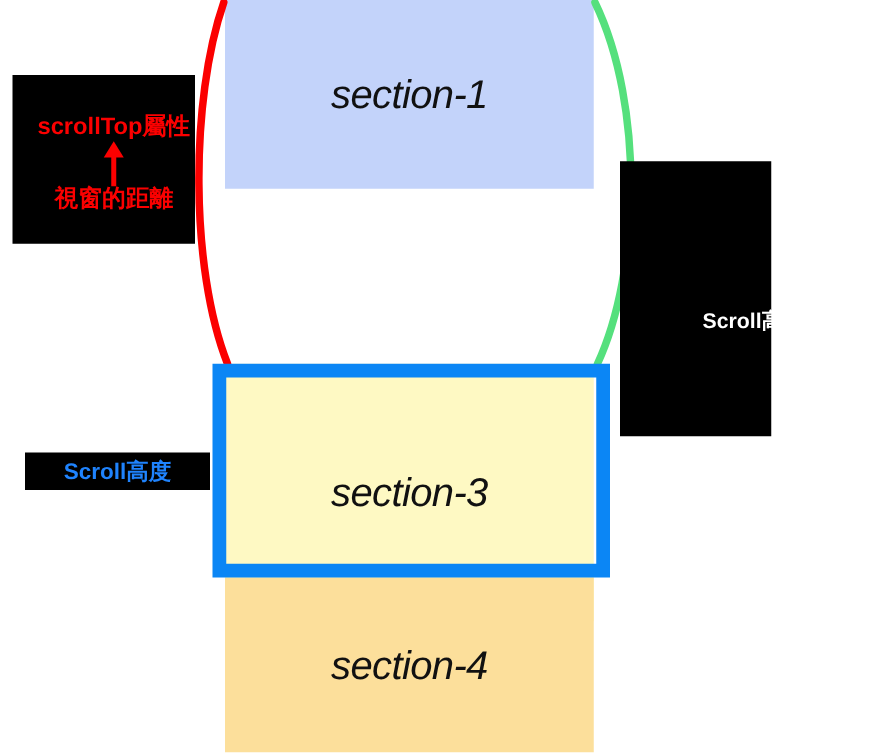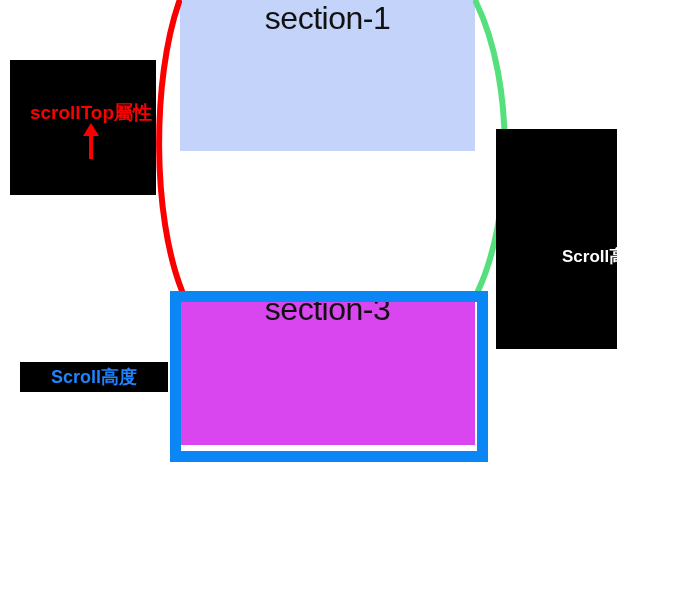--- a/index.html
+++ b/index.html
@@ -8,29 +8,30 @@
     background:#ffffff;
     font-family:"Liberation Sans", sans-serif;
     overflow:hidden;
   }
   #stage{position:relative;width:700px;height:602px;overflow:hidden;}
 
   
   .section{
     position:absolute;
     left:180px;width:295px;
-    display:flex;align-items:flex-start;justify-content:center;
+    display:flex;align-items:center;justify-content:center;
     font-size:32px;
     color:#111111;
     letter-spacing:-0.5px;
     box-sizing:border-box;
+    font-style:italic;
   }
   #sec1{top:0px;height:151px;background:#c3d3fa;}
   #sec2{top:151px;height:140px;background:#f2c7fa;}
-  #sec3-fill{top:291px;height:154px;background:#d946ef;}
+  #sec3-fill{top:291px;height:206px;background:#fef9c3;}
   #sec4{top:462px;height:140px;background:#fcdf9b;}
 
   
   #viewport-frame{
     position:absolute;
     left:170px;top:291px;
     width:318px;height:171px;
     border:11px solid #0b86f5;
     box-sizing:border-box;
     z-index:6;
@@ -114,37 +115,41 @@
 
   <div class="section" id="sec1">
     <span>section-1</span>
   </div>
 
 
   <div class="section" id="sec3-fill">
     <span>section-3</span>
   </div>
 
+  <div class="section" id="sec4">
+    <span>section-4</span>
+  </div>
 
   <div id="viewport-frame"></div>
 
   <svg class="arc" viewBox="0 0 700 602" xmlns="http://www.w3.org/2000/svg">
     <path d="M 179 2 C 152 80 152 215 182 291" fill="none" stroke="#fb0000" stroke-width="6" stroke-linecap="round"></path>
   </svg>
 
   <svg class="arc" viewBox="0 0 700 602" xmlns="http://www.w3.org/2000/svg">
     <path d="M 476 2 C 516 85 512 218 478 291" fill="none" stroke="#55e07d" stroke-width="6" stroke-linecap="round"></path>
   </svg>
 
   <div class="callout" id="scrolltop-callout">
     <div class="red-txt">scrollTop屬性</div>
     <div id="uparrow">
       <span class="head"></span>
       <span class="shaft"></span>
     </div>
+    <div class="red-txt">視窗的距離</div>
   </div>
 
   <div class="callout" id="window-callout">
     <span class="blue-txt">Scroll高度</span>
   </div>
 
   <div class="callout" id="scrollheight-callout">
     <span class="white-txt">Scroll高度</span>
   </div>
 

